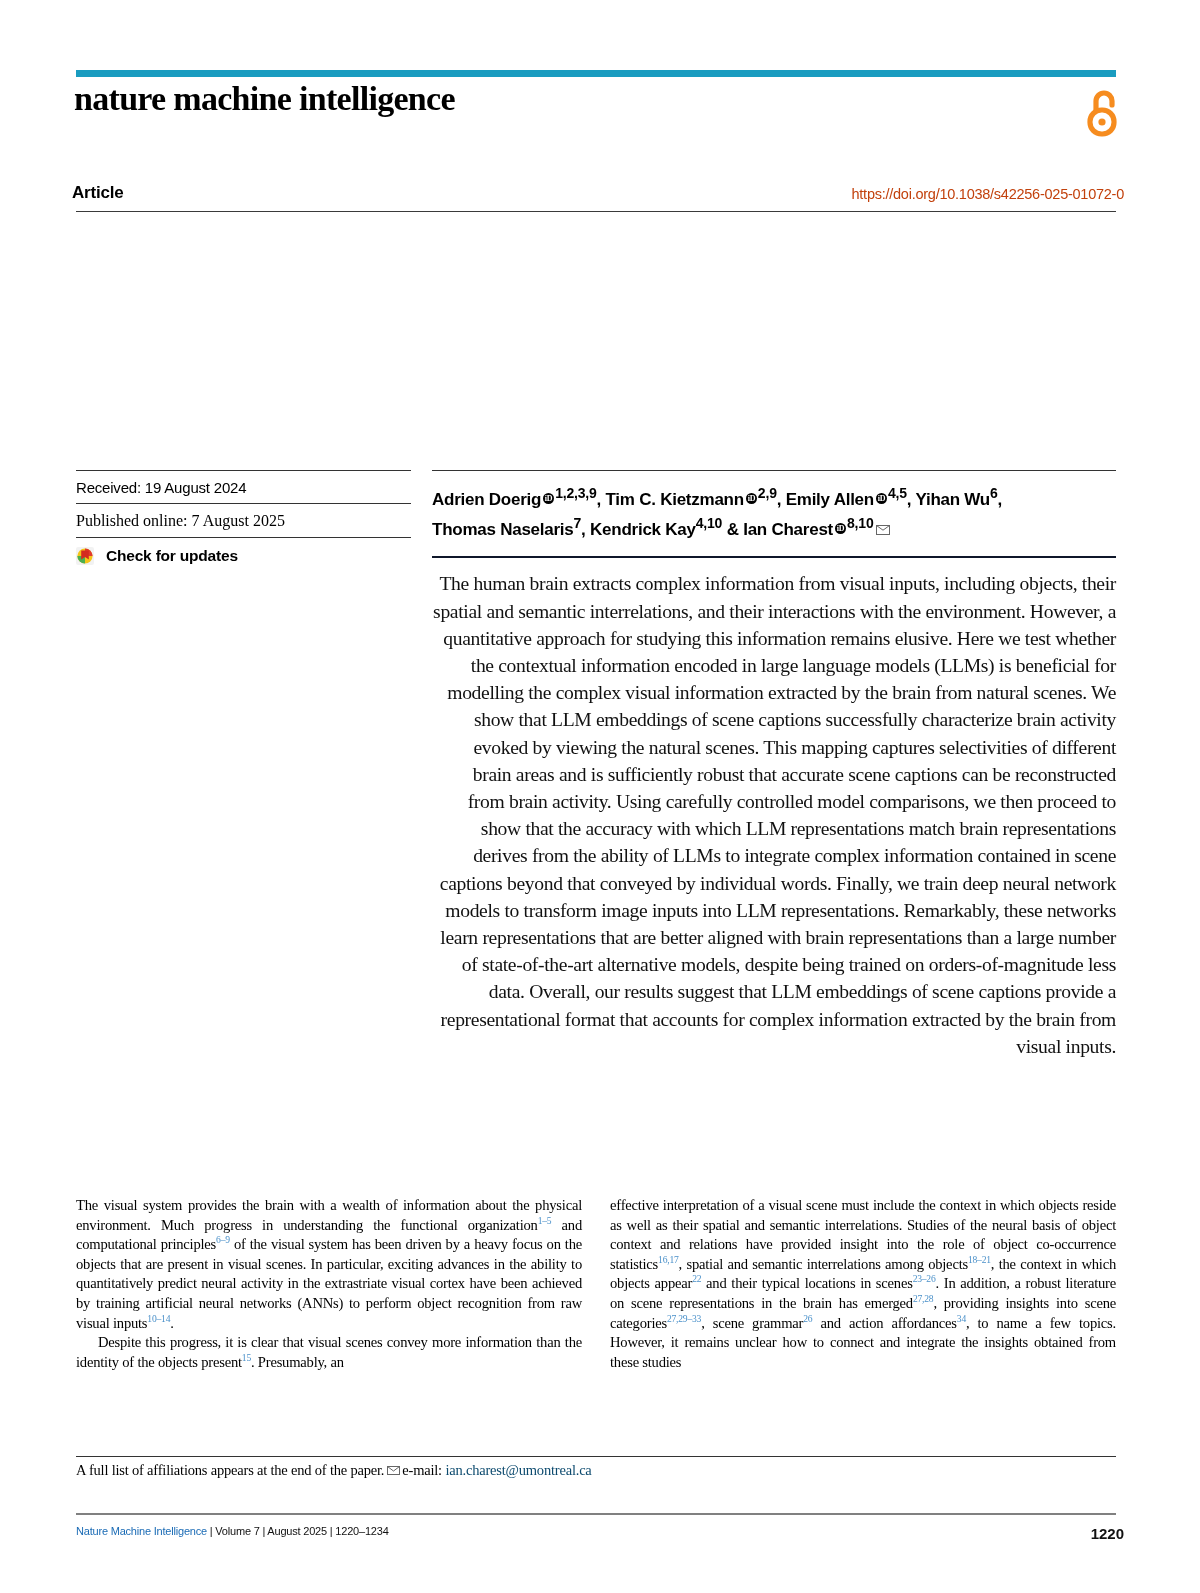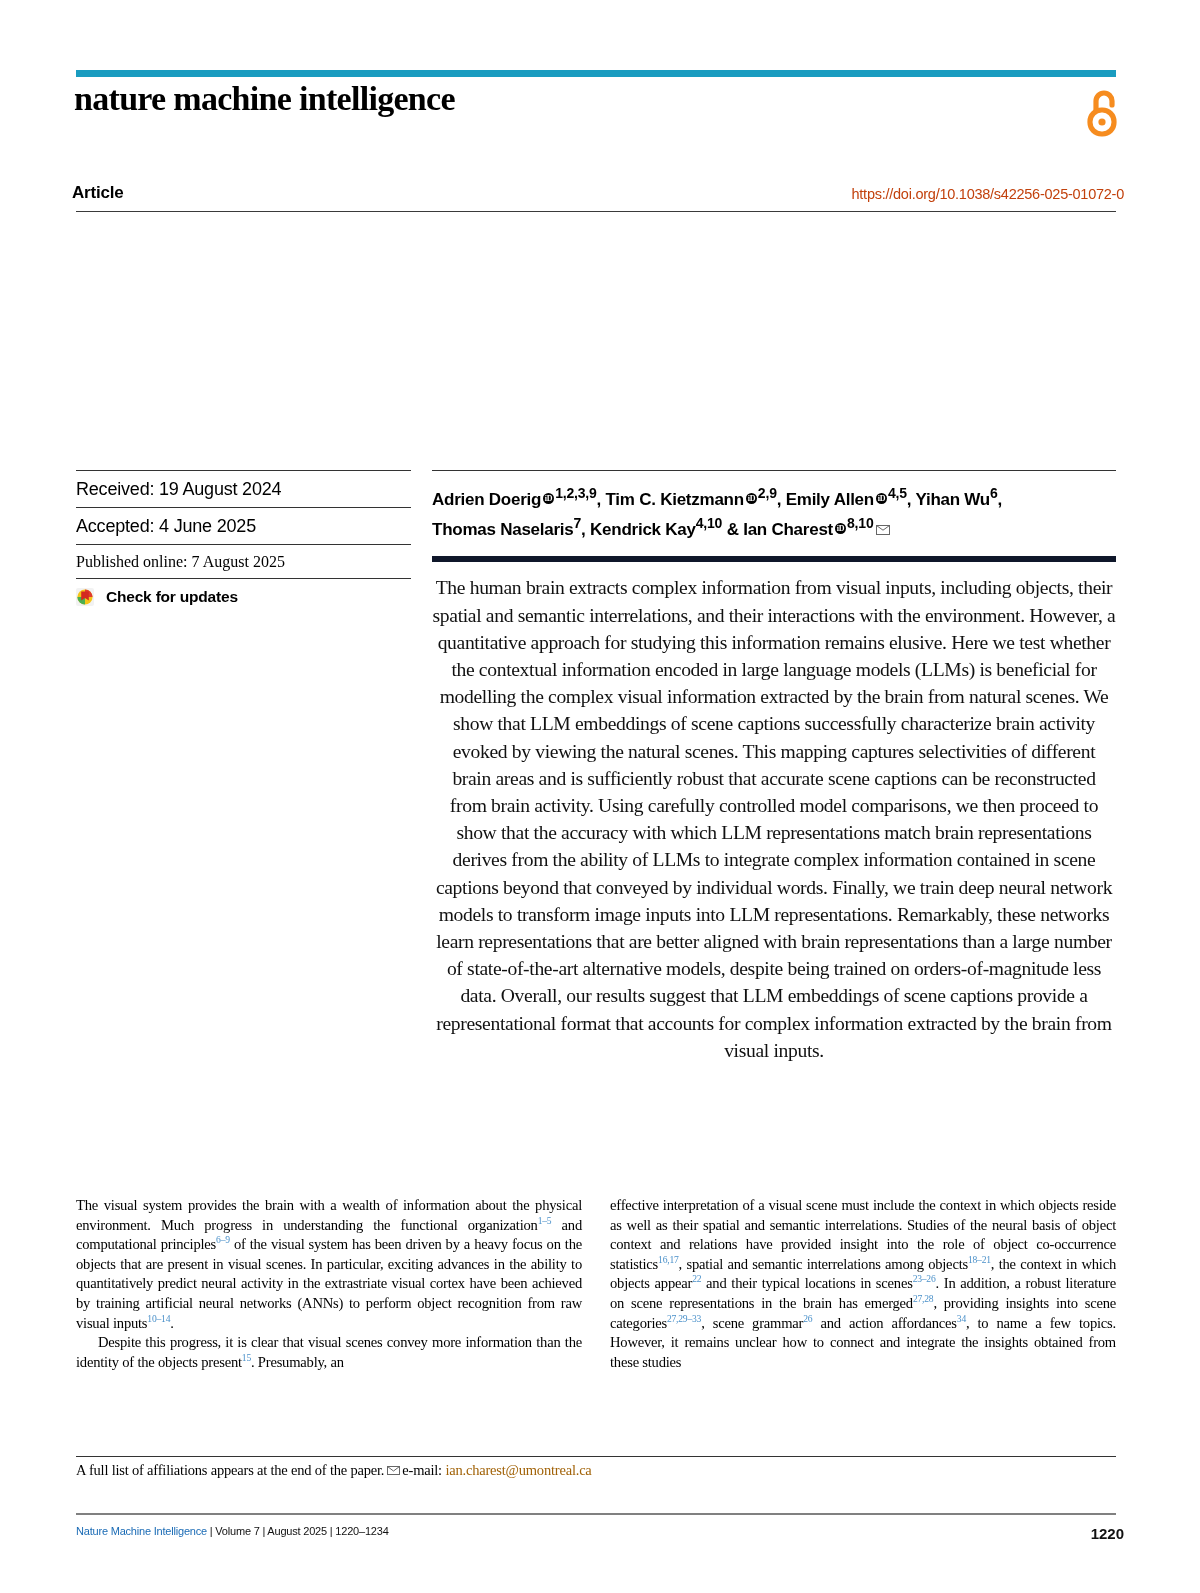--- a/index.html
+++ b/index.html
@@ -90,21 +90,21 @@
   
   .meta-col {
     position: absolute;
     left: 76px; top: 470px;
     width: 335px;
   }
   .meta-row {
     border-top: 1px solid #333;
     padding: 8px 0 7px 0;
     font-family: "Liberation Sans", sans-serif;
-    font-size: 18px;
+    font-size: 15px;
     letter-spacing: -0.2px;
   }
   .meta-row.serif {
     font-family: "Liberation Serif", serif;
     font-size: 16px;
     letter-spacing: 0;
   }
   .meta-row.updates {
     display: flex;
     align-items: center;
@@ -152,27 +152,27 @@
   }
   .envelope {
     display: inline-block;
     width: 14px; height: 10px;
     vertical-align: 0px;
     margin-left: 3px;
   }
 
   .abstract {
     margin-top: 14px;
-    border-top: 6px solid #0f172a;
+    border-top: 2px solid #0f172a;
     padding-top: 12px;
     font-family: "Liberation Serif", serif;
     font-size: 19.6px;
     line-height: 27.2px;
     letter-spacing: -0.34px;
-    text-align: center;
+    text-align: right;
     color: #111;
   }
 
   
   .body-cols {
     position: absolute;
     left: 76px; top: 1196px;
     width: 1040px;
     display: flex;
     gap: 28px;
@@ -203,21 +203,21 @@
     background: #333;
   }
   .footnote {
     position: absolute;
     left: 76px; top: 1462px;
     font-family: "Liberation Serif", serif;
     font-size: 14.5px;
     letter-spacing: -0.2px;
     color: #000;
   }
-  .footnote a { color: #a16207; text-decoration: none; }
+  .footnote a { color: #0c4a6e; text-decoration: none; }
   .env-small {
     display: inline-block;
     width: 13px; height: 9px;
     vertical-align: 0px;
     margin: 0 2px 0 3px;
   }
 
   
   .footer-rule {
     position: absolute;
@@ -258,21 +258,20 @@
     <circle cx="18" cy="32" r="3.6" fill="#f68c1f"></circle>
   </svg>
 
   <div class="article-label">Article</div>
   <a class="doi-link" href="#">https://doi.org/10.1038/s42256-025-01072-0</a>
   <div class="rule-under-article"></div>
 
 
   <div class="meta-col">
     <div class="meta-row">Received: 19 August 2024</div>
-    <div class="meta-row">Accepted: 4 June 2025</div>
     <div class="meta-row serif">Published online: 7 August 2025</div>
     <div class="meta-row updates">
       <span class="crossmark">
         <svg viewBox="0 0 18 18" width="18" height="18">
           <circle cx="9" cy="9" r="7.6" fill="#f5c518"></circle>
           <path d="M9 1.4 A7.6 7.6 0 0 1 16.6 9 L9 9 Z" fill="#e03a2f"></path>
           <path d="M1.4 9 A7.6 7.6 0 0 0 9 16.6 L9 9 Z" fill="#4caf50"></path>
           <path d="M5.2 3.6 L12.8 3.6 L12.8 12.6 L9 10.1 L5.2 12.6 Z" fill="#d32a20"></path>
         </svg>
       </span>

